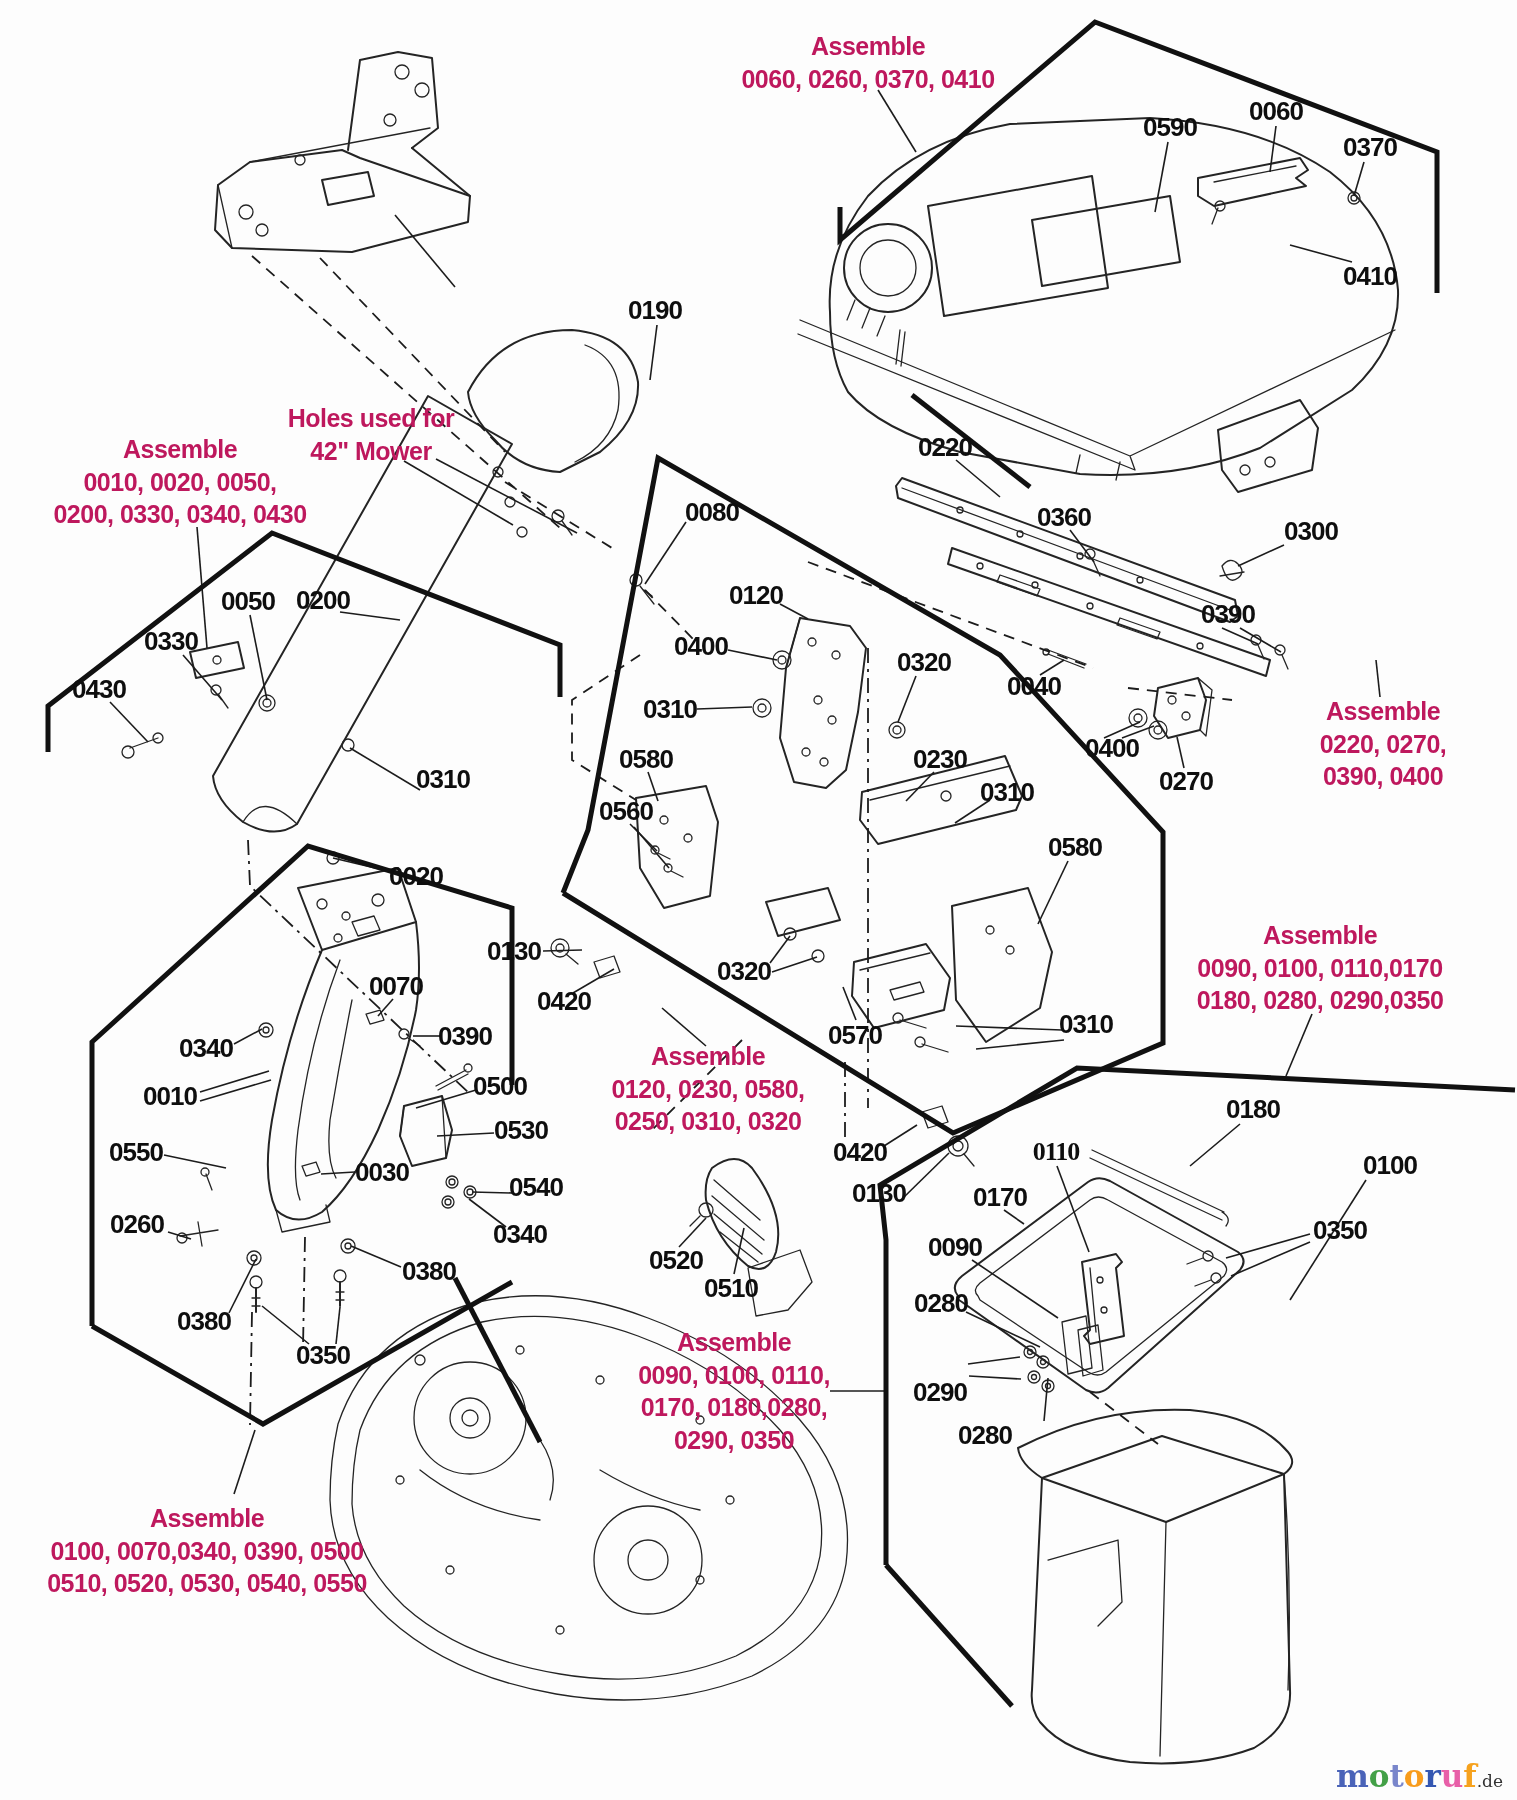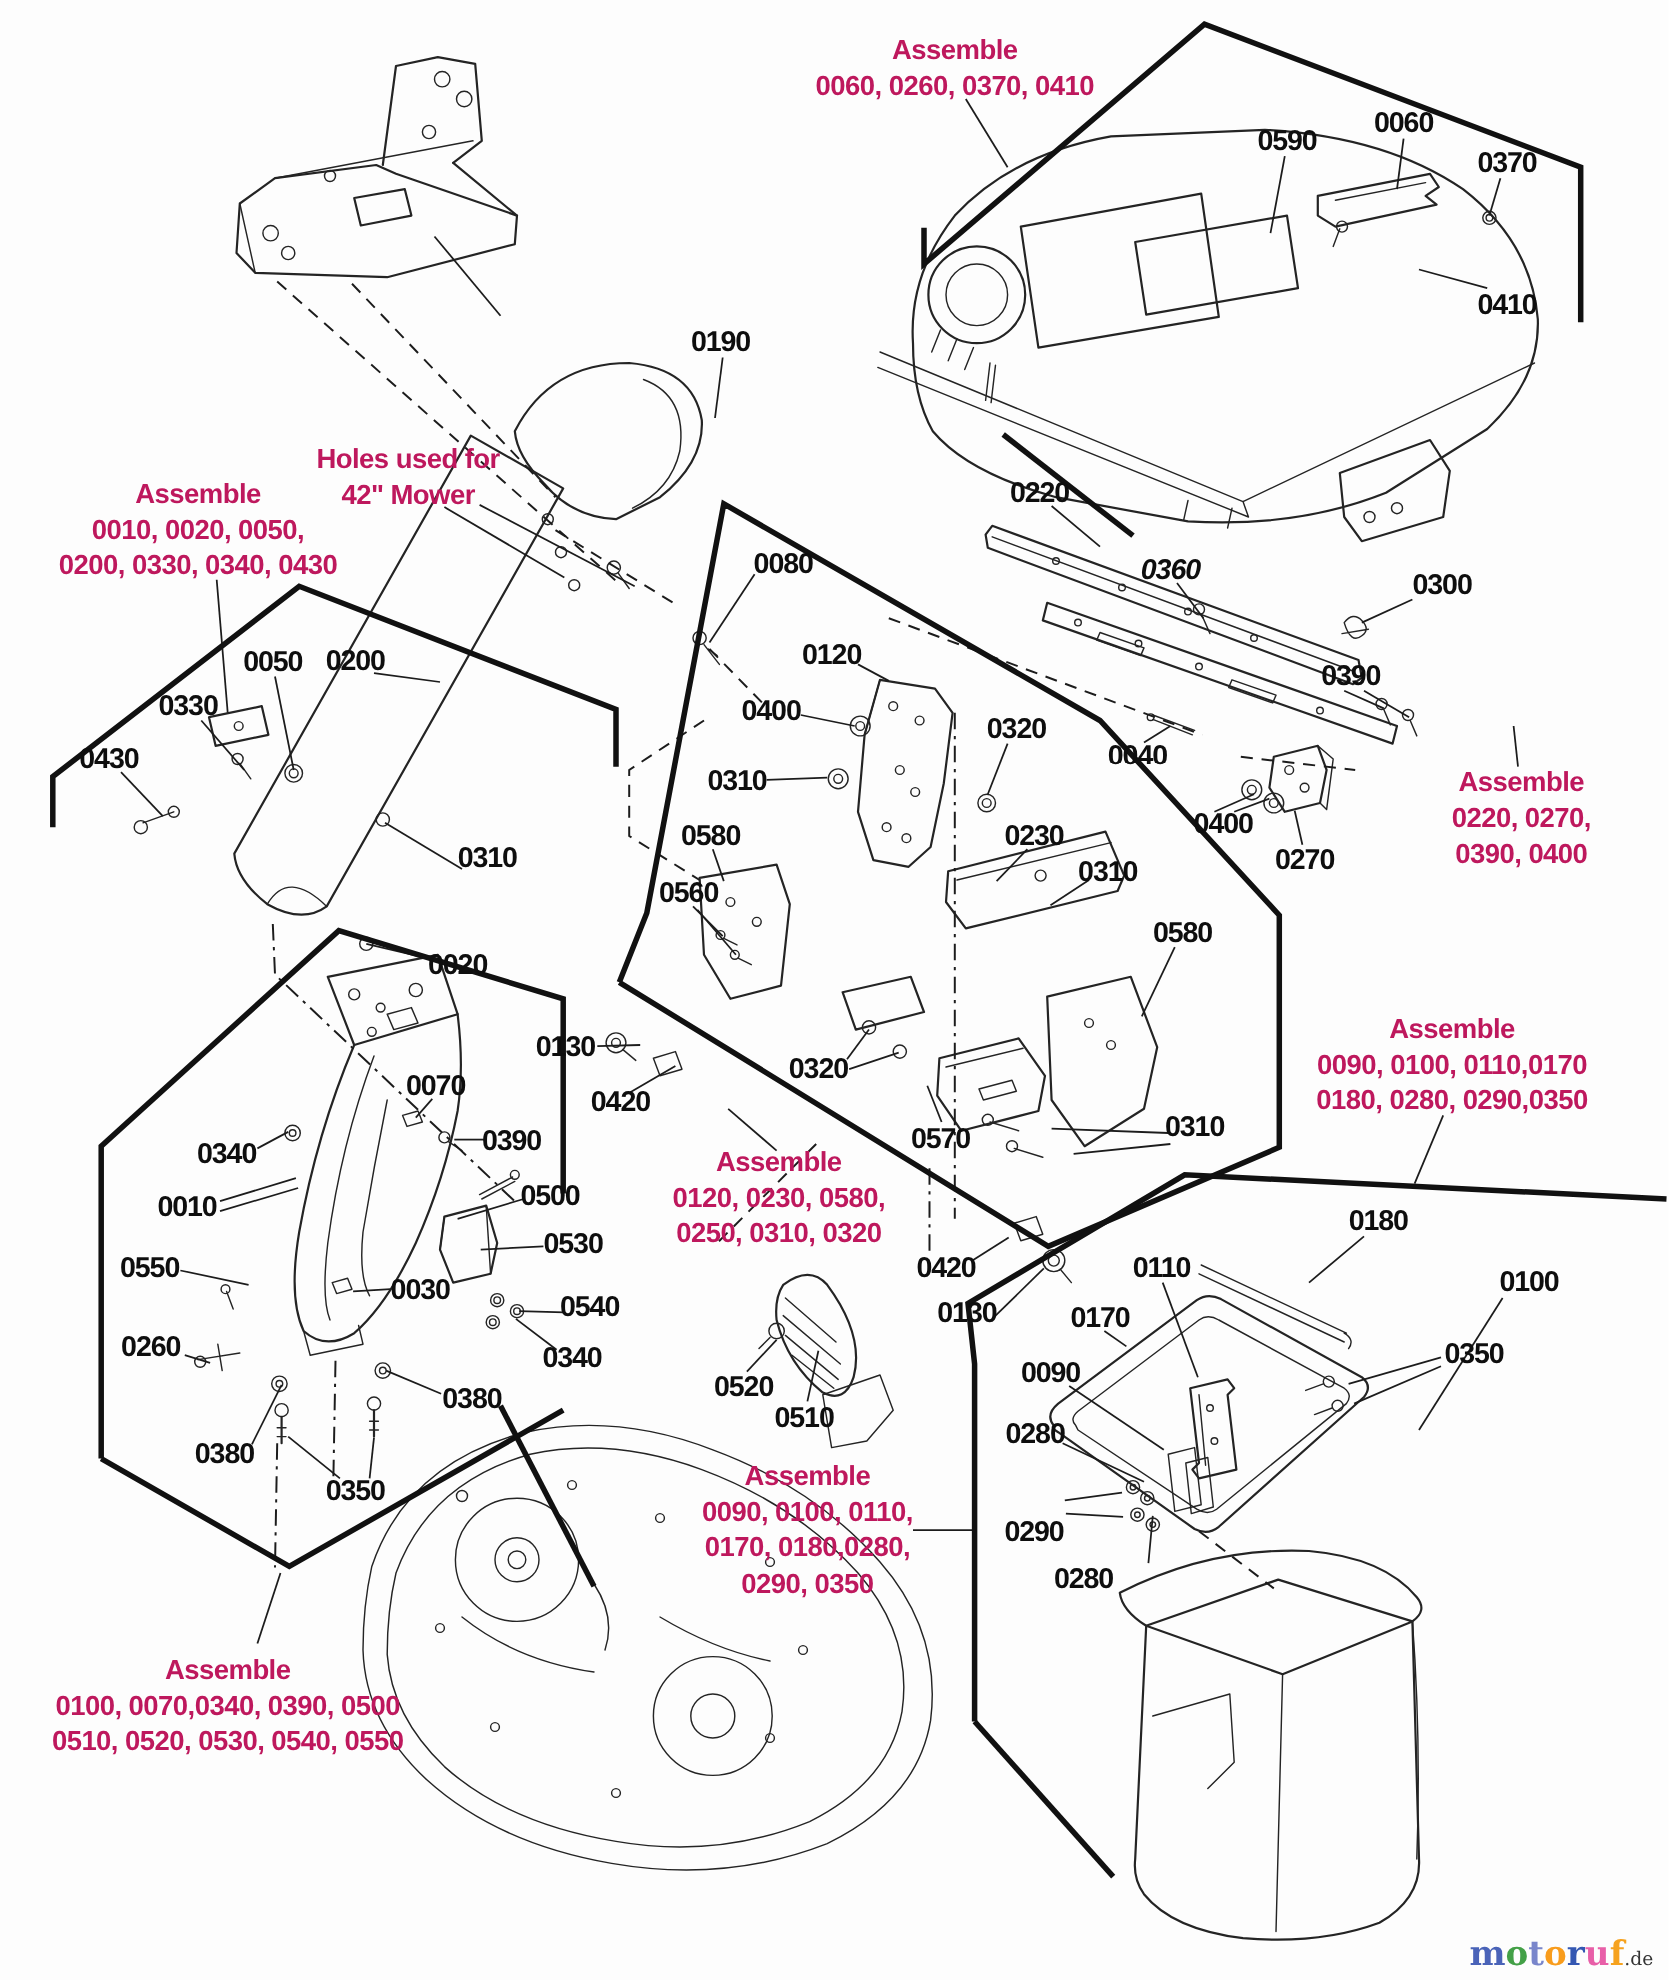--- a/index.html
+++ b/index.html
@@ -392,21 +392,21 @@
       <div class="plabel" style="left: 1370px; top: 276px;">0410</div>
       <div class="plabel" style="left: 655px; top: 310px;">0190</div>
       <div class="plabel" style="left: 712px; top: 512px;">0080</div>
       <div class="plabel" style="left: 248px; top: 601px;">0050</div>
       <div class="plabel" style="left: 323px; top: 600px;">0200</div>
       <div class="plabel" style="left: 171px; top: 641px;">0330</div>
       <div class="plabel" style="left: 99px; top: 689px;">0430</div>
       <div class="plabel" style="left: 443px; top: 779px;">0310</div>
       <div class="plabel" style="left: 416px; top: 876px;">0020</div>
       <div class="plabel" style="left: 945px; top: 447px;">0220</div>
-      <div class="plabel" style="left: 1064px; top: 517px; font-style: italic;">0360</div>
+      <div class="plabel" style="left: 1064px; top: 517px;">0360</div>
       <div class="plabel" style="left: 1311px; top: 531px;">0300</div>
       <div class="plabel" style="left: 1228px; top: 614px;">0390</div>
       <div class="plabel" style="left: 1034px; top: 686px;">0040</div>
       <div class="plabel" style="left: 1112px; top: 748px;">0400</div>
       <div class="plabel" style="left: 1186px; top: 781px;">0270</div>
       <div class="plabel" style="left: 756px; top: 595px;">0120</div>
       <div class="plabel" style="left: 701px; top: 646px;">0400</div>
       <div class="plabel" style="left: 924px; top: 662px;">0320</div>
       <div class="plabel" style="left: 670px; top: 709px;">0310</div>
       <div class="plabel" style="left: 646px; top: 759px;">0580</div>
@@ -431,21 +431,21 @@
       <div class="plabel" style="left: 137px; top: 1224px;">0260</div>
       <div class="plabel" style="left: 520px; top: 1234px;">0340</div>
       <div class="plabel" style="left: 429px; top: 1271px;">0380</div>
       <div class="plabel" style="left: 204px; top: 1321px;">0380</div>
       <div class="plabel" style="left: 323px; top: 1355px;">0350</div>
       <div class="plabel" style="left: 860px; top: 1152px;">0420</div>
       <div class="plabel" style="left: 879px; top: 1193px;">0130</div>
       <div class="plabel" style="left: 676px; top: 1260px;">0520</div>
       <div class="plabel" style="left: 731px; top: 1288px;">0510</div>
       <div class="plabel" style="left: 1253px; top: 1109px;">0180</div>
-      <div class="plabel" style="left: 1056px; top: 1152px;">0110</div>
+      <div class="plabel" style="left: 1056px; top: 1152px; font-family: Liberation Serif, serif;">0110</div>
       <div class="plabel" style="left: 1000px; top: 1197px;">0170</div>
       <div class="plabel" style="left: 1340px; top: 1230px;">0350</div>
       <div class="plabel" style="left: 1390px; top: 1165px;">0100</div>
       <div class="plabel" style="left: 955px; top: 1247px;">0090</div>
       <div class="plabel" style="left: 941px; top: 1303px;">0280</div>
       <div class="plabel" style="left: 940px; top: 1372px; margin-top: 20px;">0290</div>
       <div class="plabel" style="left: 985px; top: 1435px;">0280</div>
       <div class="pnote" style="left: 868px; top: 62px;">
         <div>Assemble</div>
         <div>0060, 0260, 0370, 0410</div>

